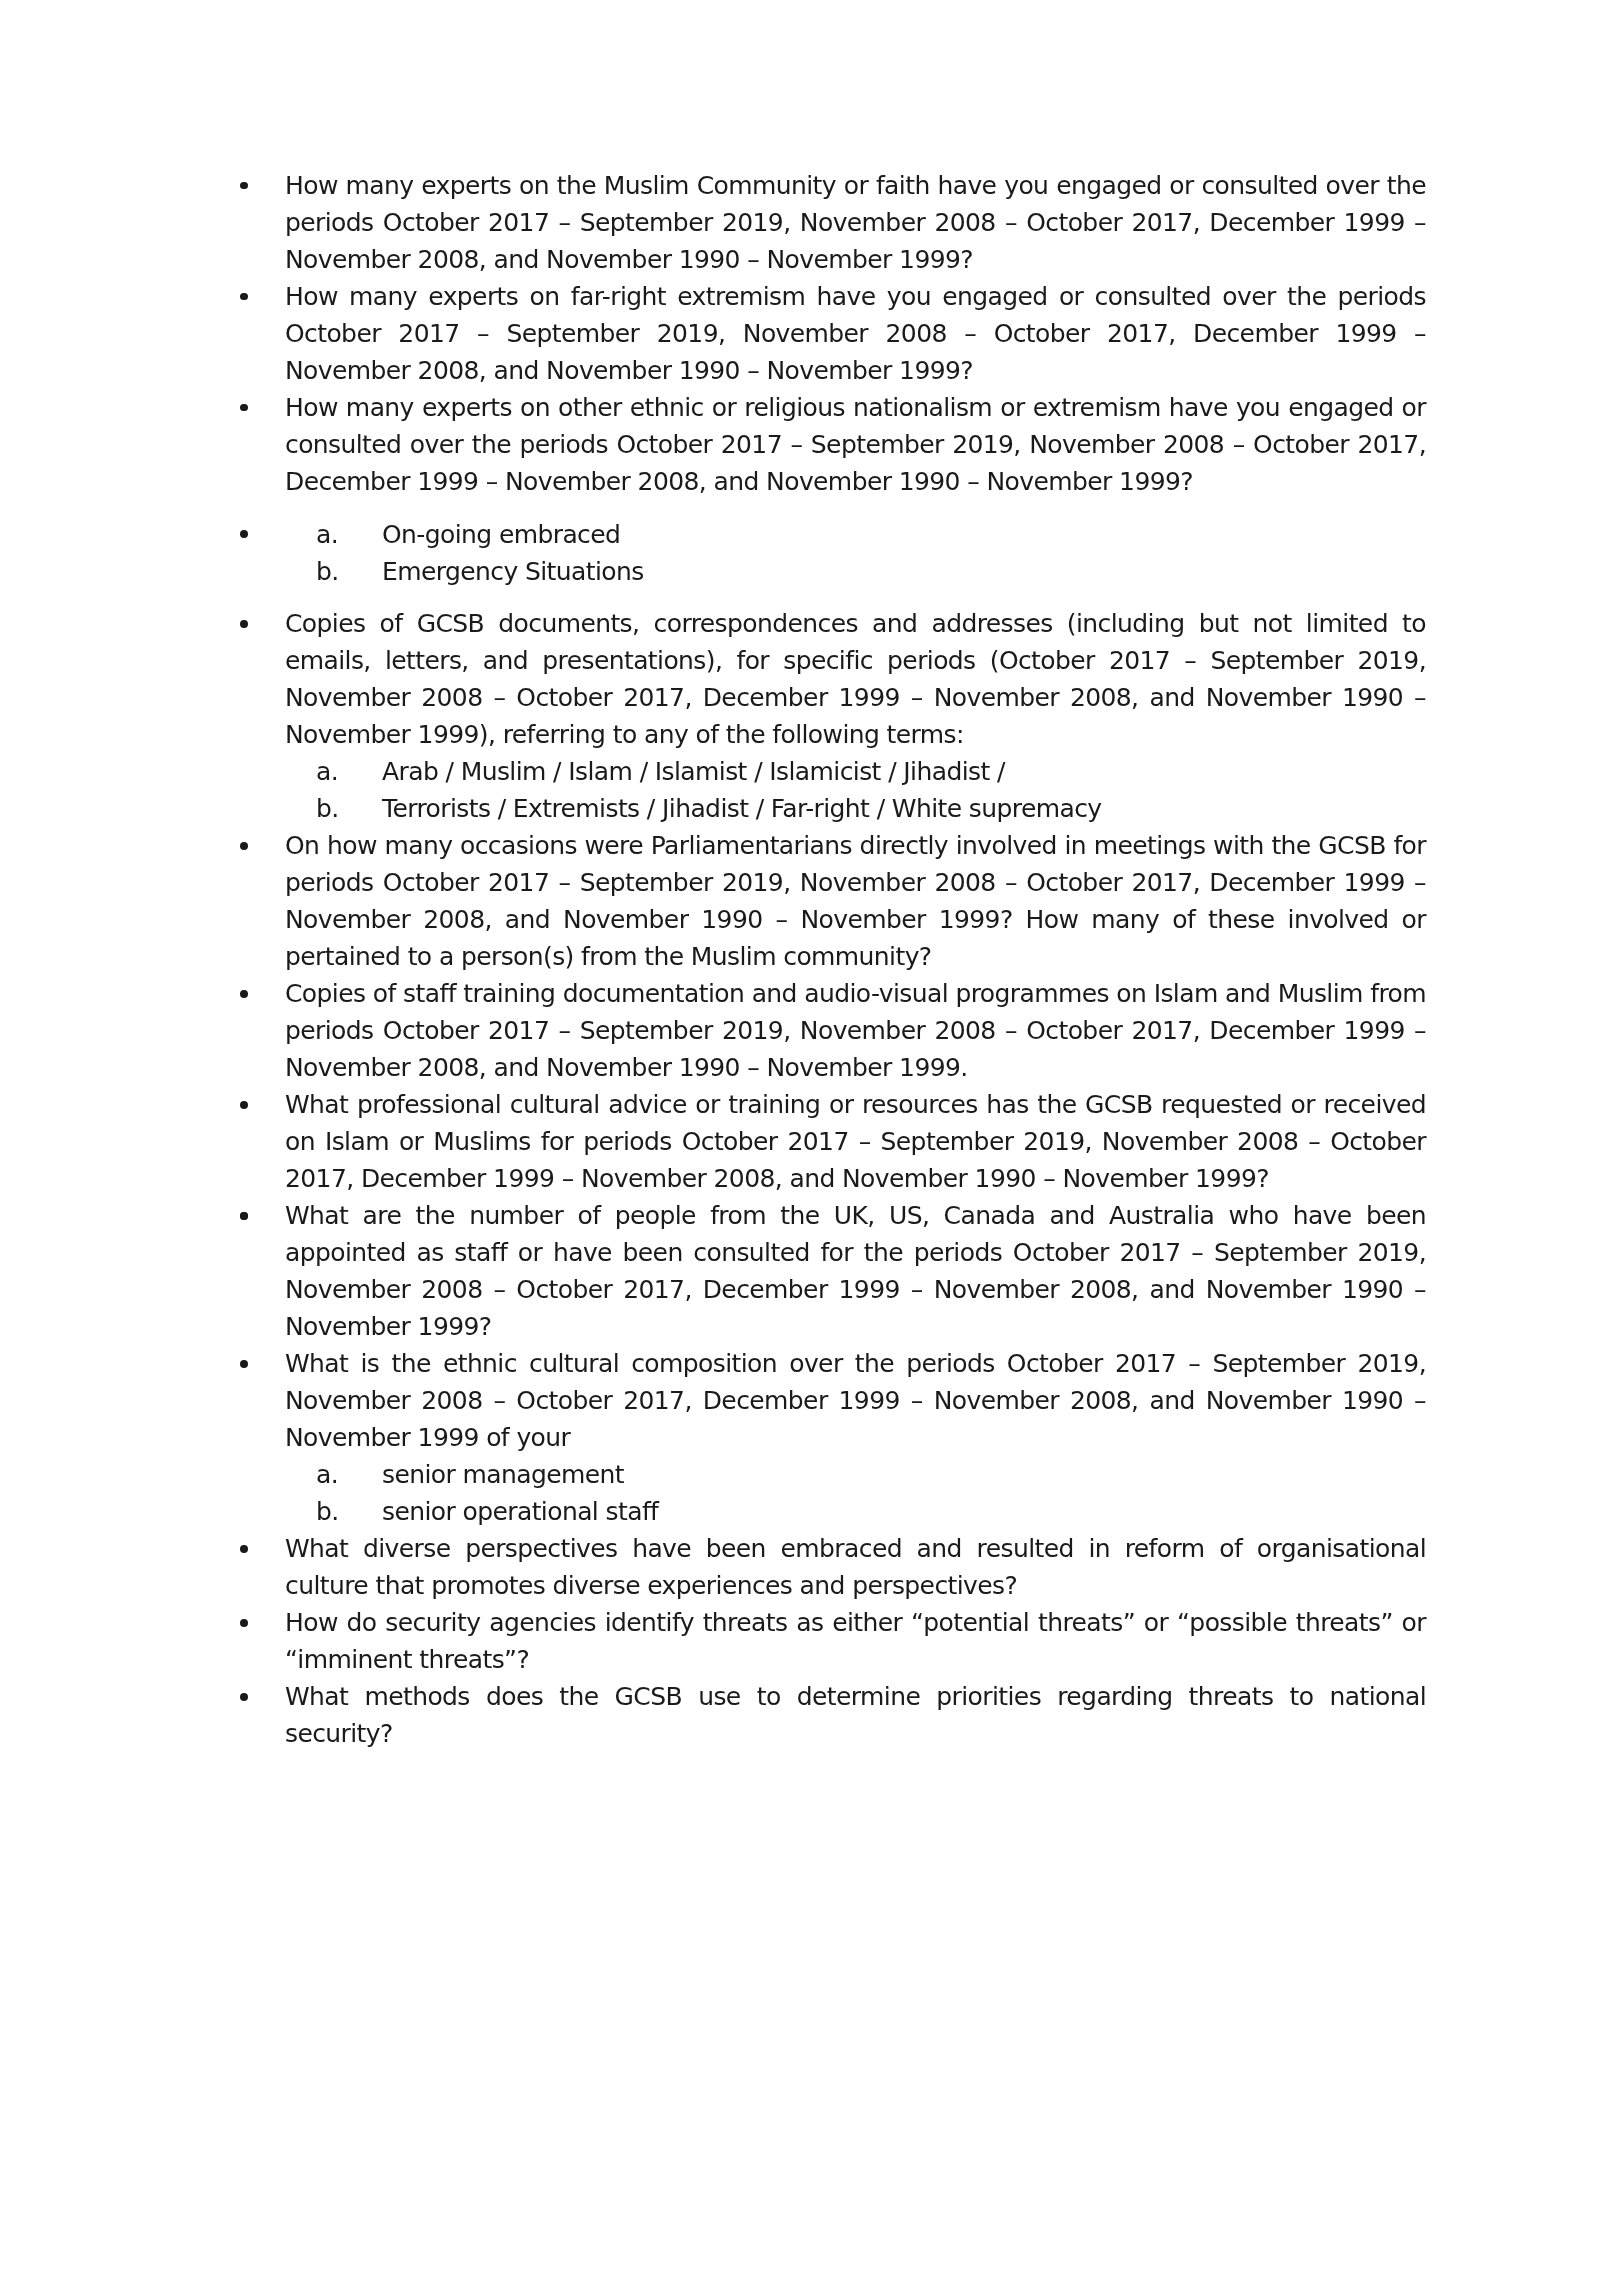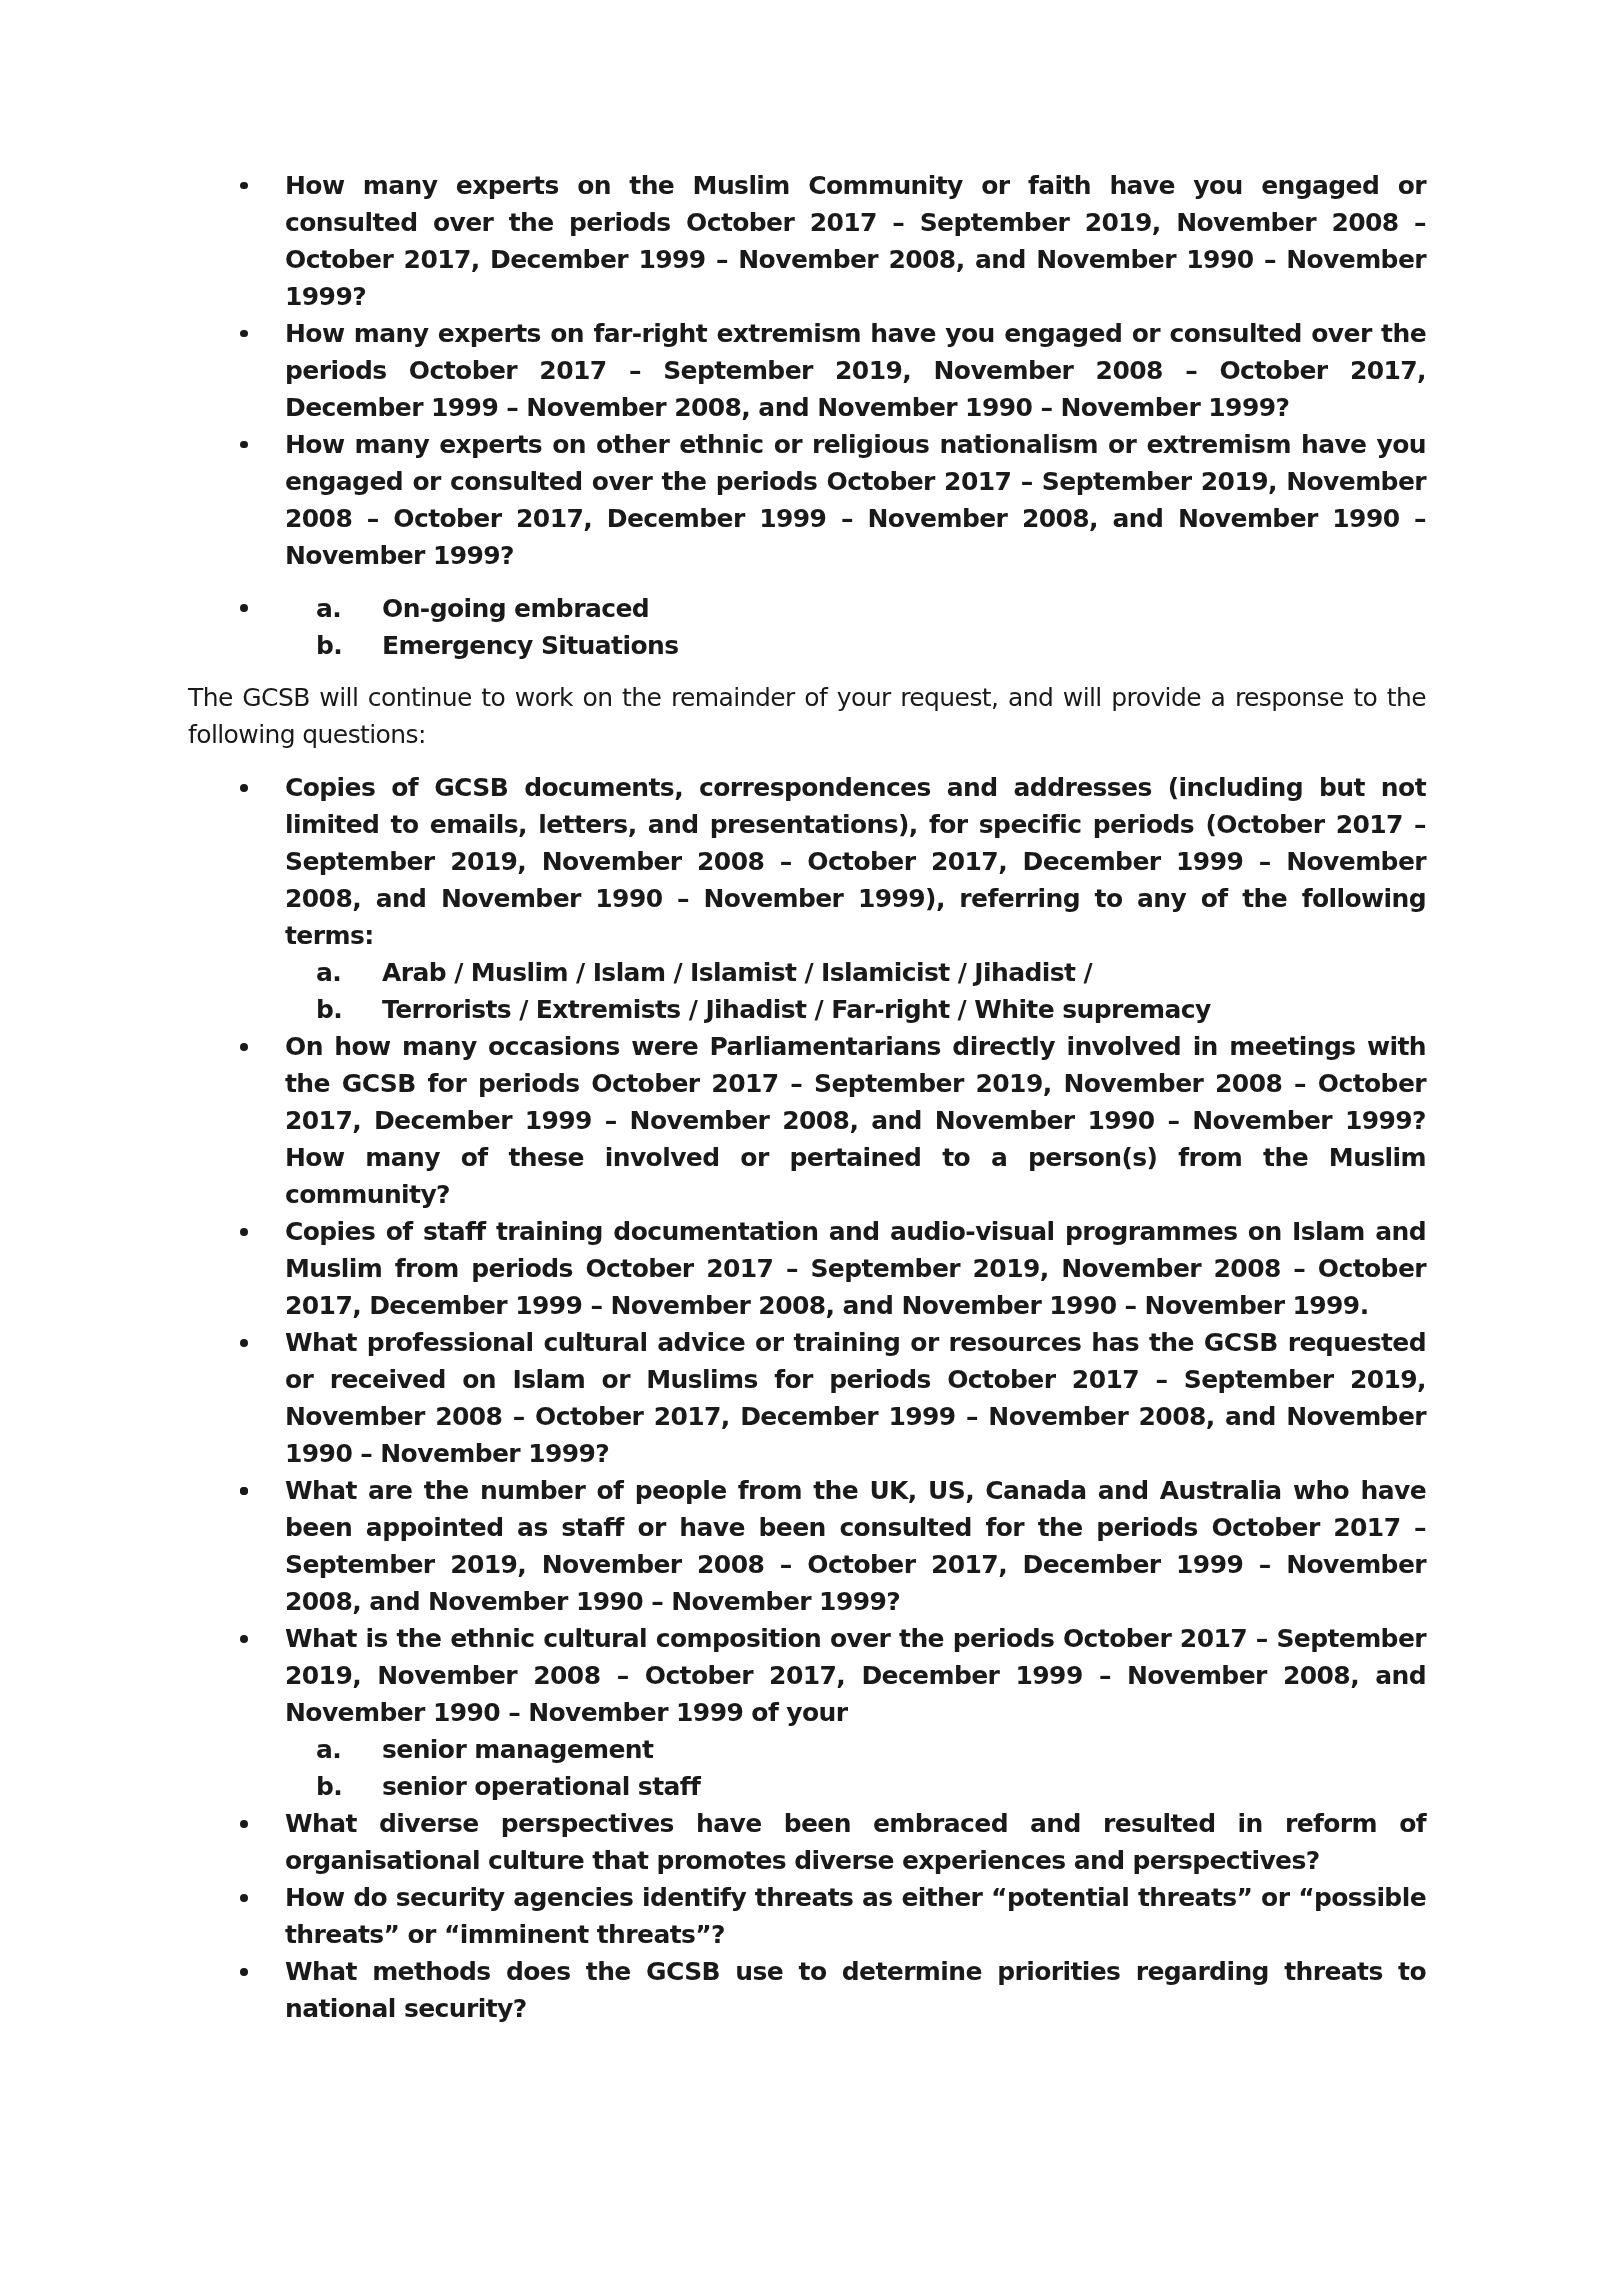--- a/index.html
+++ b/index.html
@@ -1,21 +1,21 @@
 <!DOCTYPE html>
 <html><head>
 <meta charset="utf-8">
 <style>
   html, body { margin: 0; padding: 0; background: #ffffff; }
   body { width: 1621px; height: 2294px; position: relative; overflow: hidden;
          font-family: "DejaVu Sans", sans-serif; color: #1a1a1a; }
   .page { position: absolute; left: 188px; top: 167px; width: 1238px; }
   .txt { font-size: 25px; line-height: 37px; letter-spacing: -0.6px; text-align: justify; text-align-last: left; }
   p.para { margin: 0 0 15.7px 0; }
-  ul.bullets { list-style: none; margin: 0 0 15.7px 0; padding: 0; font-weight: bold; }
+  ul.bullets { list-style: none; margin: 0 0 15.7px 0; padding: 0; }
   ul.bullets > li { position: relative; padding-left: 97px; margin: 0; }
   ul.bullets > li > .dot { position: absolute; left: 52px; top: 14.7px; width: 7.8px; height: 7.8px; border-radius: 50%; background: #1a1a1a; }
   ol.sub { list-style: none; margin: 0; padding: 0; }
   ol.sub > li { position: relative; padding-left: 97px; margin-left: 0; }
   ol.sub > li > .lbl { position: absolute; left: 31px; top: 0; }
 </style>
 </head>
 <body>
 
 <div class="page txt">
@@ -29,21 +29,20 @@
 
   <ul class="bullets">
     <li><span class="dot"></span>
       <ol class="sub" style="margin-left:-97px;">
         <li style="padding-left:194px;"><span class="lbl" style="left:128px;">a.</span><span>On-going embraced</span></li>
         <li style="padding-left:194px;"><span class="lbl" style="left:128px;">b.</span><span>Emergency Situations</span></li>
       </ol>
     </li>
   </ul>
 
-  <p class="para">The GCSB will continue to work on the remainder of your request, and will provide a response to the following questions:</p>
 
   <ul class="bullets" style="margin-bottom:0;">
     <li><span class="dot"></span><span>Copies of GCSB documents, correspondences and addresses (including but not limited to emails, letters, and presentations), for specific periods (October 2017 – September 2019, November 2008 – October 2017, December 1999 – November 2008, and November 1990 – November 1999), referring to any of the following terms:</span>
       <ol class="sub" style="margin-left:-97px;">
         <li style="padding-left:194px;"><span class="lbl" style="left:128px;">a.</span><span>Arab / Muslim / Islam / Islamist / Islamicist / Jihadist /</span></li>
         <li style="padding-left:194px;"><span class="lbl" style="left:128px;">b.</span><span>Terrorists / Extremists / Jihadist / Far-right / White supremacy</span></li>
       </ol>
     </li>
     <li><span class="dot"></span><span>On how many occasions were Parliamentarians directly involved in meetings with the GCSB for periods October 2017 – September 2019, November 2008 – October 2017, December 1999 – November 2008, and November 1990 – November 1999? How many of these involved or pertained to a person(s) from the Muslim community?</span></li>
     <li><span class="dot"></span><span>Copies of staff training documentation and audio-visual programmes on Islam and Muslim from periods October 2017 – September 2019, November 2008 – October 2017, December 1999 – November 2008, and November 1990 – November 1999.</span></li>

